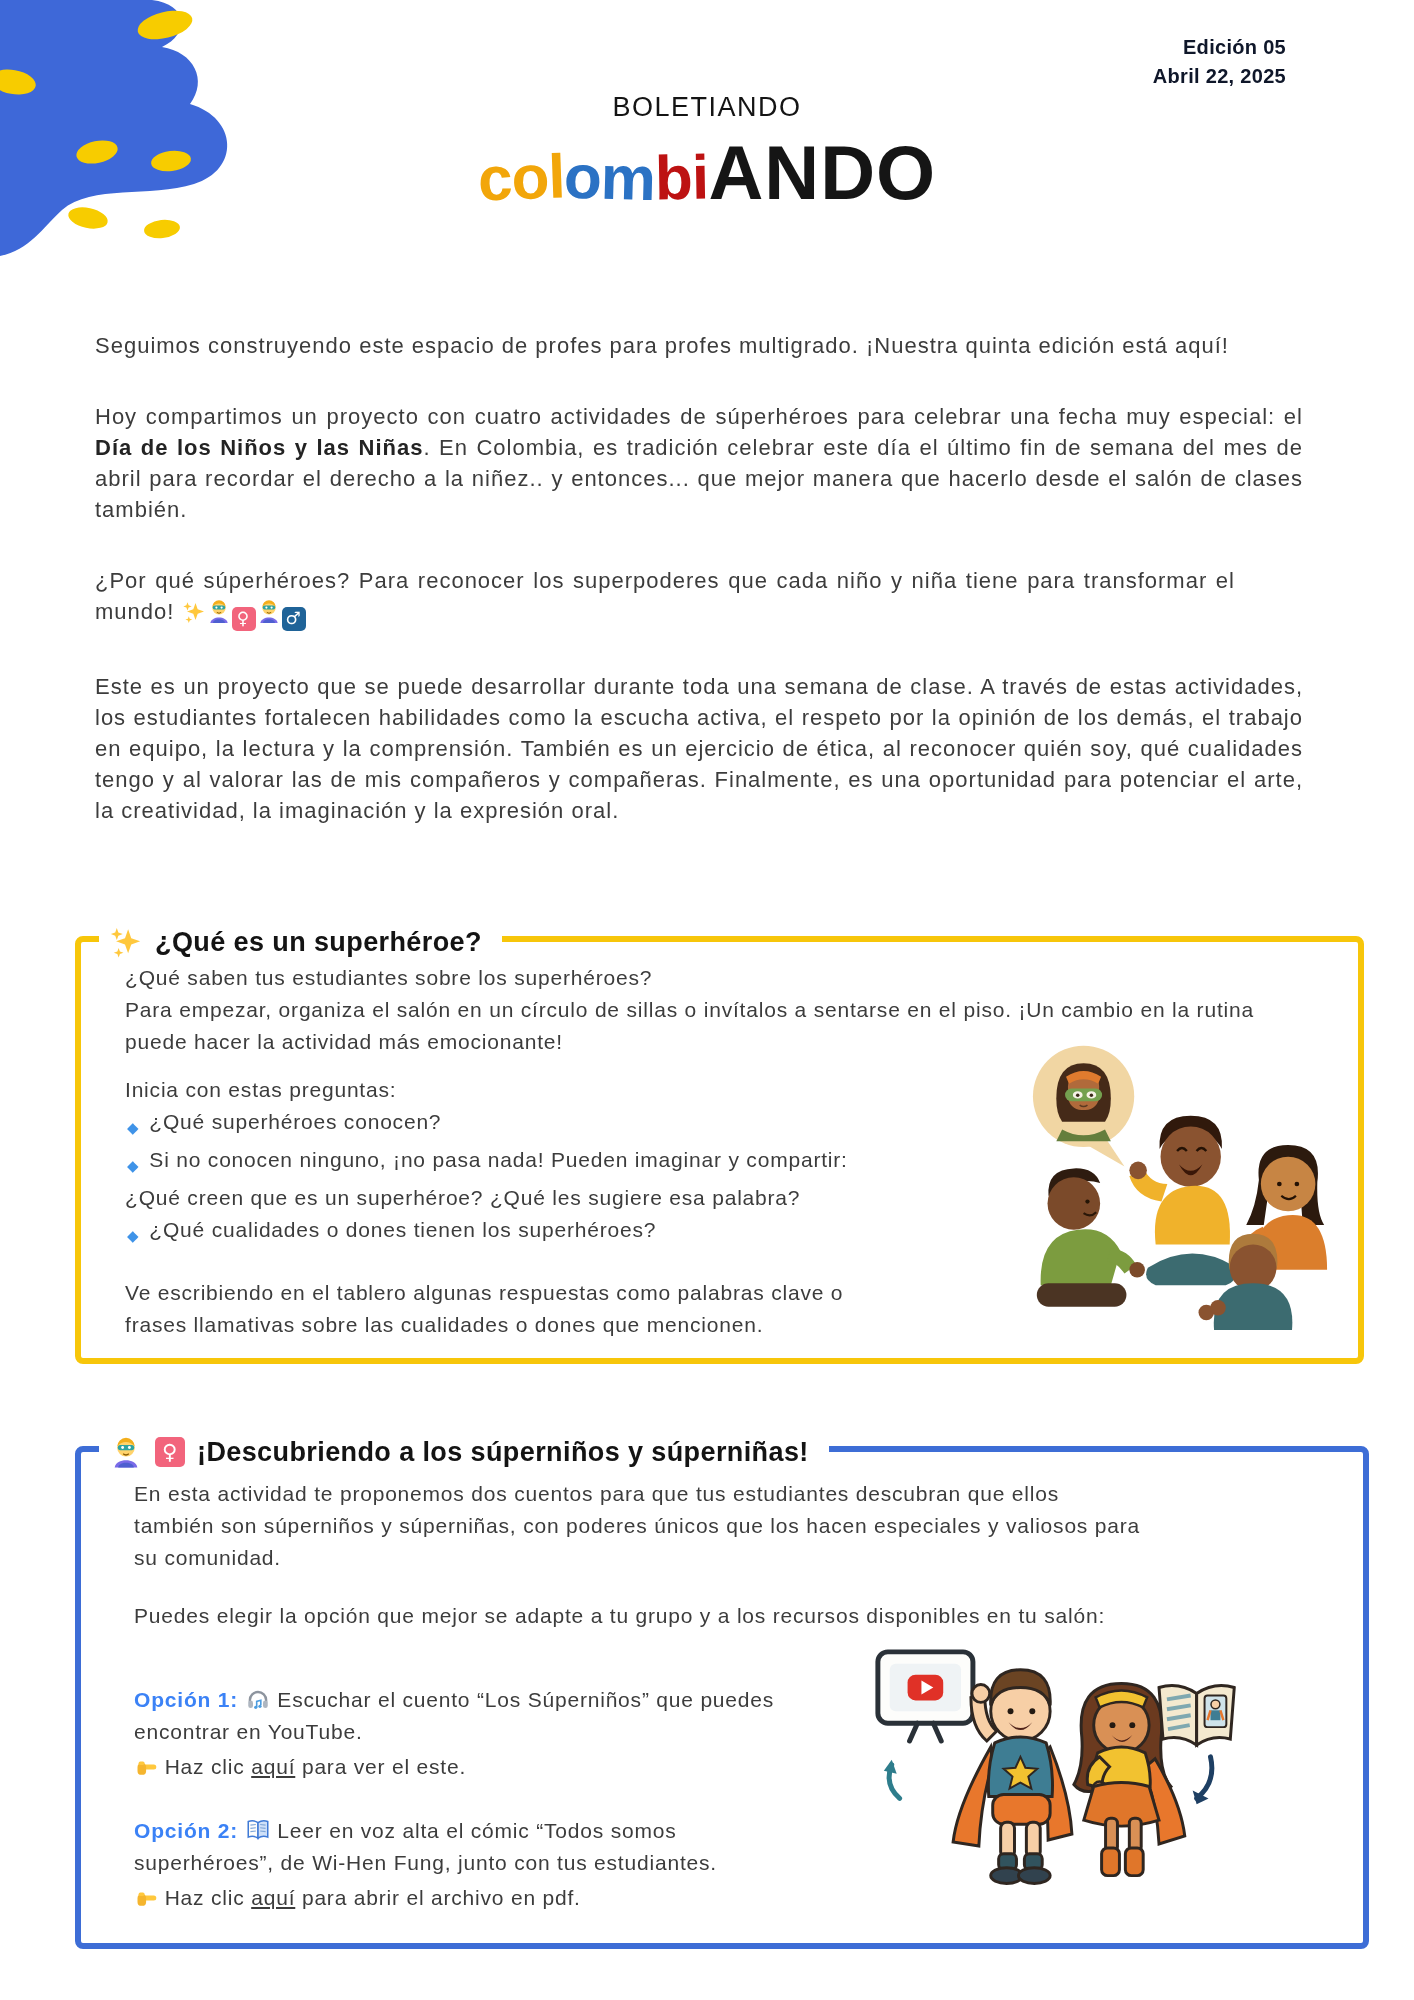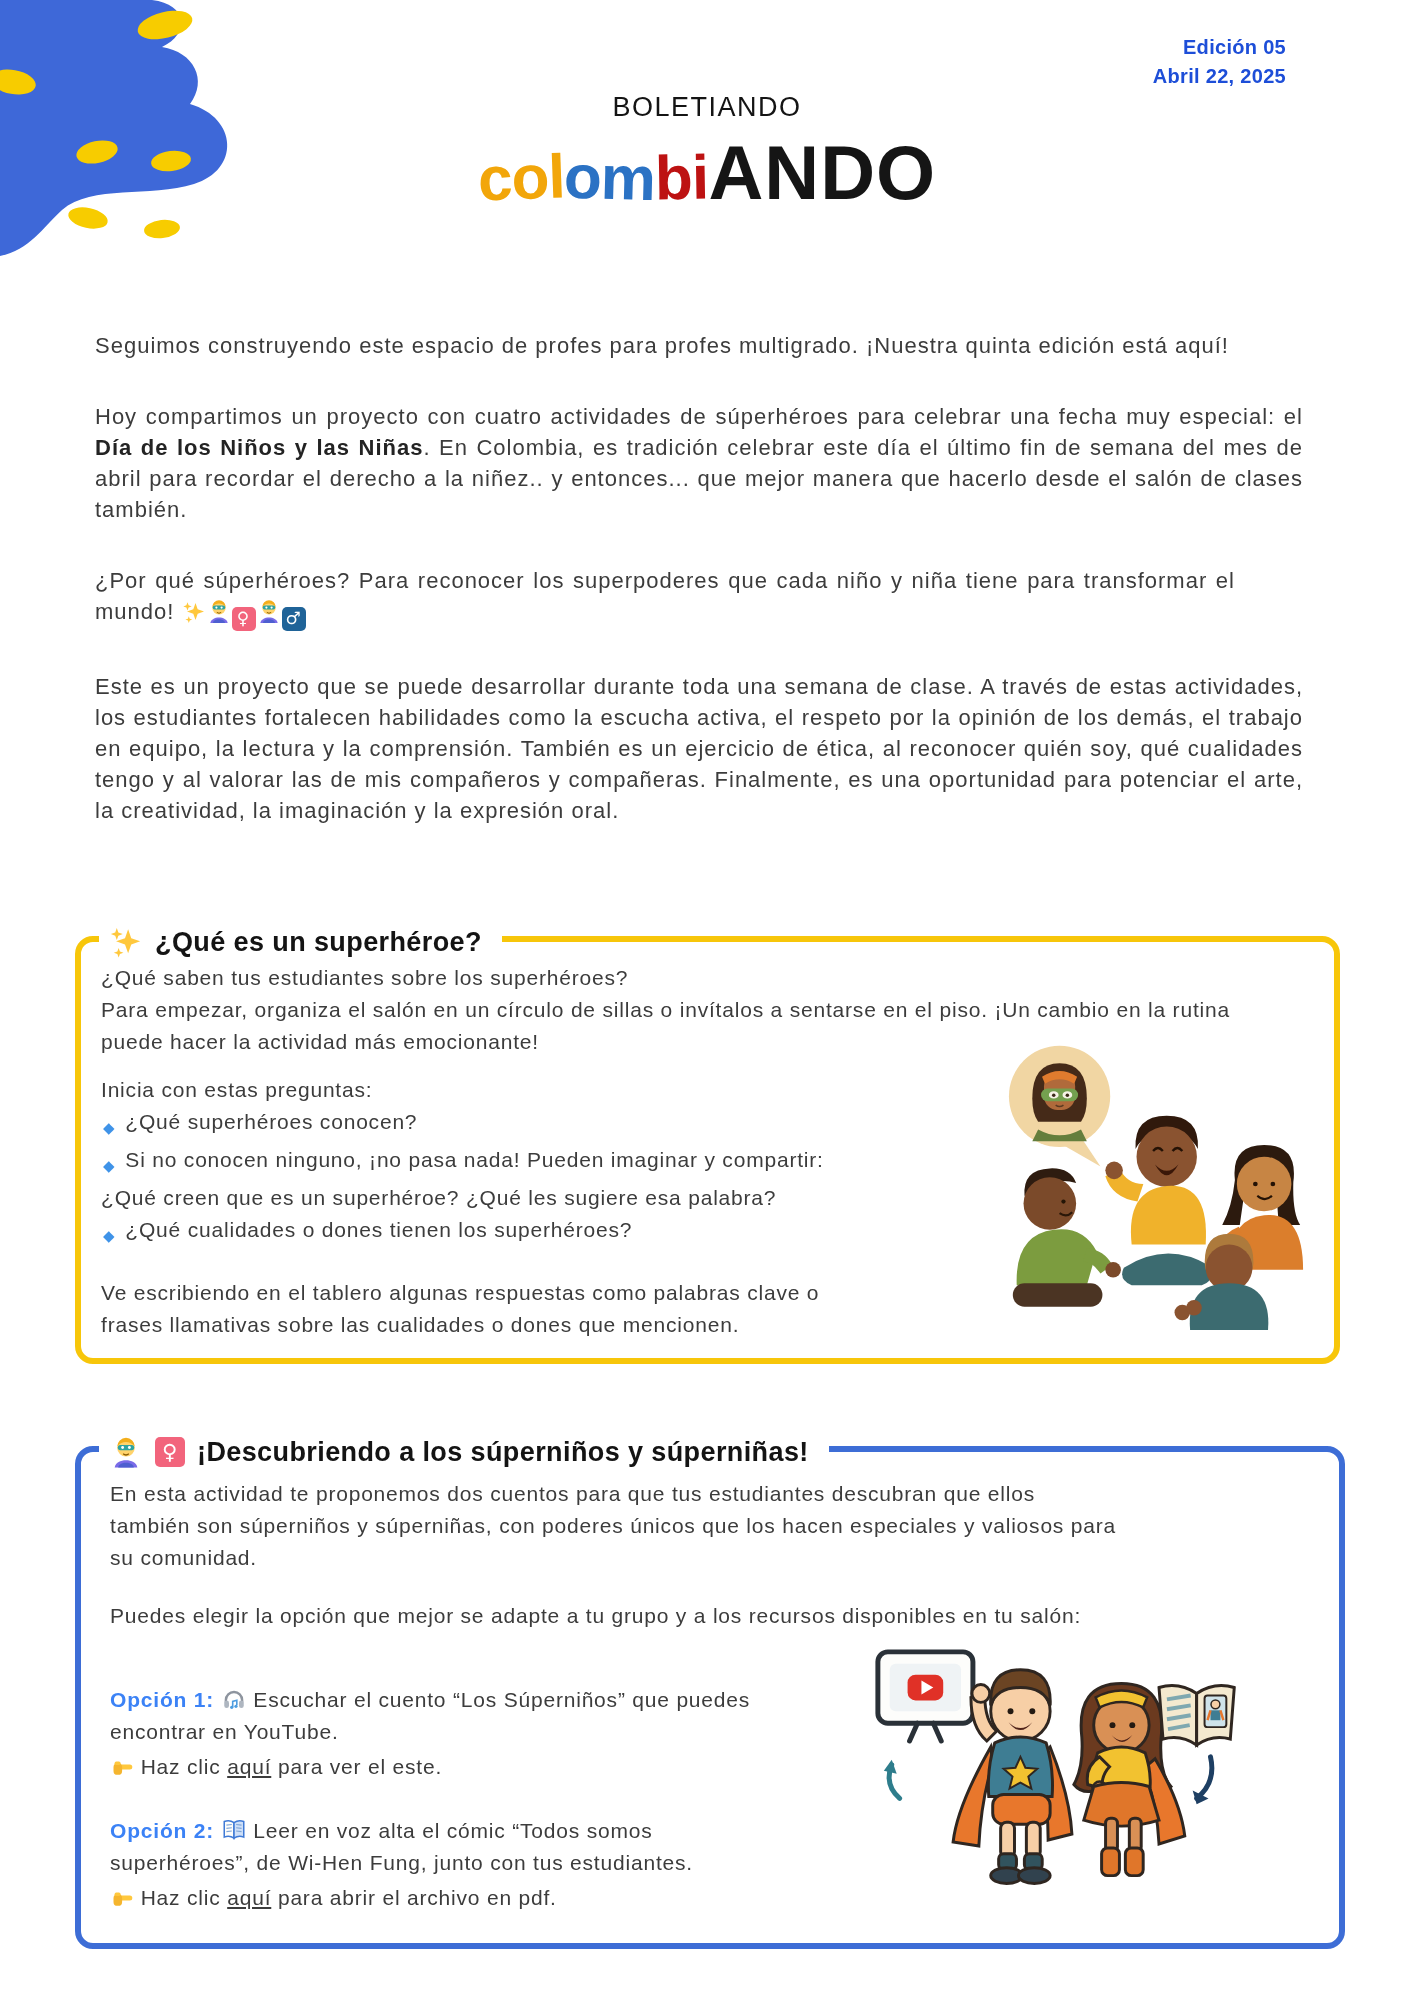--- a/index.html
+++ b/index.html
@@ -4,21 +4,21 @@
 <style>
   html,body{margin:0;padding:0;background:#ffffff;}
   .page{position:relative;width:1414px;height:2000px;background:#fff;overflow:hidden;
         font-family:"Liberation Sans","DejaVu Sans",sans-serif;color:#3c3c3c;}
 
   
   .deco{position:absolute;top:0;left:0;width:300px;height:300px;}
 
   
   .edition{position:absolute;top:33px;right:128px;text-align:right;
-           font-size:20px;font-weight:700;color:#1d4ed8;line-height:29px;letter-spacing:.3px;}
+           font-size:20px;font-weight:700;color:#0f172a;line-height:29px;letter-spacing:.3px;}
   .masthead{position:absolute;top:92px;left:0;width:100%;text-align:center;}
   .newsletter-title{font-size:27px;font-weight:400;letter-spacing:1.5px;color:#141414;}
   .logo{margin-top:10px;font-weight:700;line-height:80px;white-space:nowrap;}
   .logo span{display:inline-block;}
   .logo .lc{font-size:62px;letter-spacing:-1px;}
   .logo .p1{color:#F2A60A;transform:rotate(-2deg);}
   .logo .p2{color:#2B72C4;transform:rotate(1.5deg);}
   .logo .p3{color:#BD1212;transform:rotate(-1deg);}
   .logo .uc{font-size:76px;color:#151515;letter-spacing:1px;}
 
@@ -35,21 +35,21 @@
   .badge{display:inline-flex;align-items:center;justify-content:center;
          width:24px;height:24px;border-radius:5px;color:#fff;font-weight:700;
          font-family:"DejaVu Sans",sans-serif;font-size:17px;vertical-align:-5px;}
   .badge-f{background:#F2647C;}
   .badge-m{background:#1F6398;}
   .emoji-cluster{white-space:nowrap;}
   .diamond{color:#3F93E8;font-family:"DejaVu Sans",sans-serif;font-size:15px;
            flex:0 0 auto;margin:6px 10px 0 2px;}
 
   
-  .feature-box{position:absolute;left:75px;background:#fff;border-radius:18px;}
+  .feature-box{position:absolute;left:75px;background:#fff;border-radius:8px;padding-left:24px;}
   #yellow-box{top:936px;width:1253px;height:416px;border:6px solid #F7C60A;}
   #blue-box{top:1446px;width:1258px;height:491px;border:6px solid #3D6DD6;}
   .box-title{position:absolute;top:-27px;left:18px;height:54px;display:flex;align-items:center;gap:12px;
              background:#fff;padding:0 20px 0 10px;font-size:27px;font-weight:700;color:#141414;letter-spacing:.4px;}
   .box-content{font-size:21px;line-height:32px;letter-spacing:.8px;}
   .yb-content{padding:20px 24px 0 20px;}
   .bb-content{padding:26px 26px 0 29px;}
 
   .yb-intro{max-width:1185px;}
   .yb-label{margin-top:16px;}

